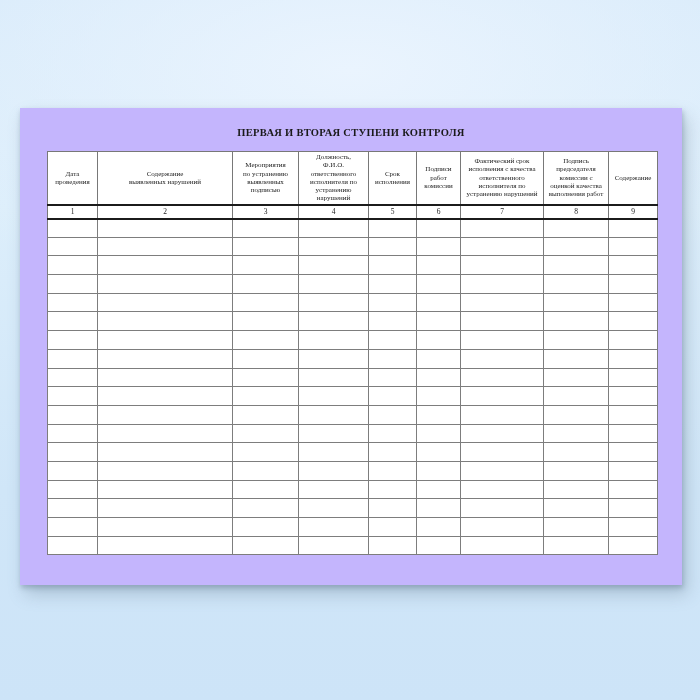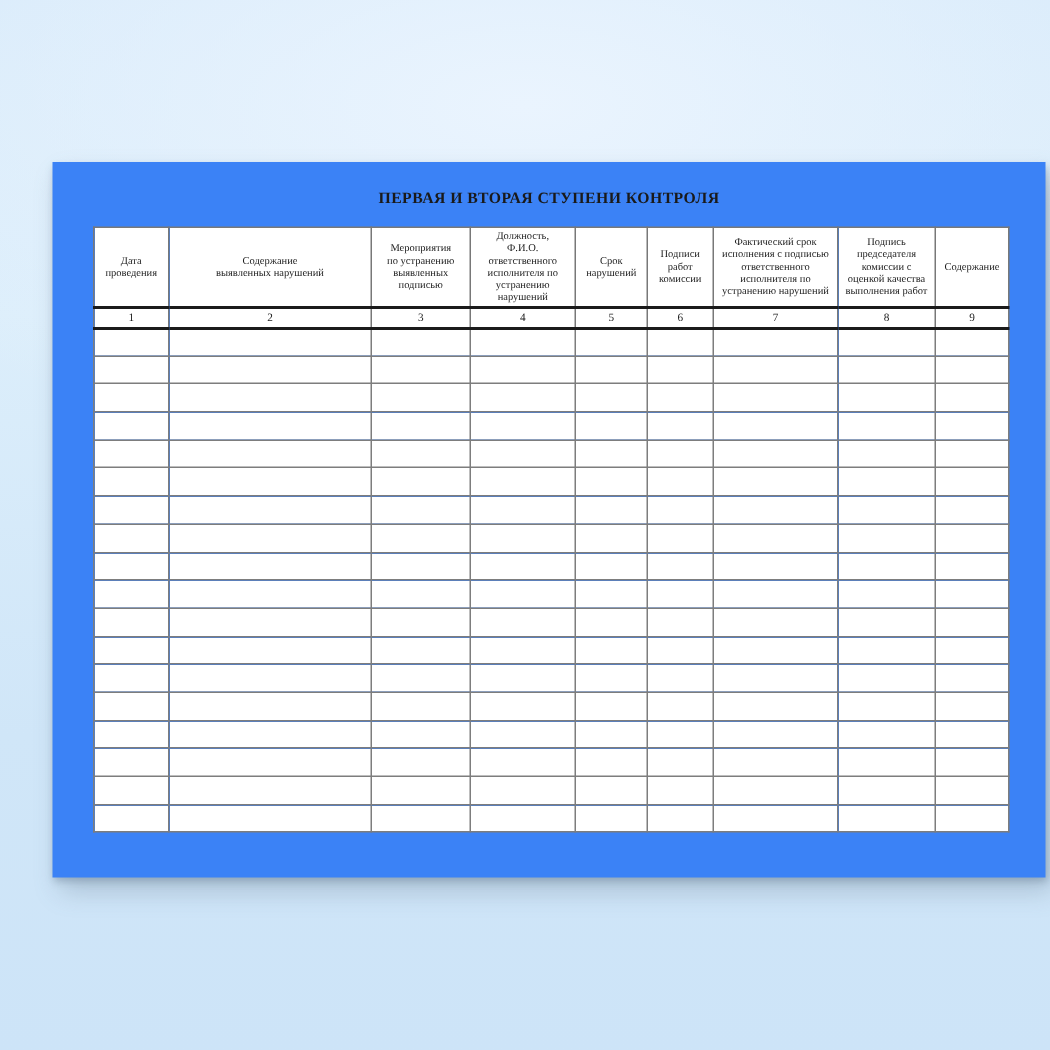--- a/index.html
+++ b/index.html
@@ -19,25 +19,24 @@
     position: relative;
     width: 700px;
     height: 700px;
   }
   .page {
     position: absolute;
     left: 20px;
     top: 108px;
     width: 662px;
     height: 477px;
-    background: #3b82f6;
+    background: #c4b5fd;
     box-shadow:
       1px 3px 5px rgba(96, 118, 140, 0.40),
       5px 9px 16px rgba(96, 118, 140, 0.32);
-    margin-left: 15px;
   }
   .doc-title {
     margin-top: 19px;
     text-align: center;
     font-weight: bold;
     font-size: 10.5px;
     letter-spacing: 0.3px;
     color: #1a1a1a;
   }
   table.control-table {
@@ -111,26 +110,26 @@
 по устранению
 выявленных
 подписью</th>
           <th>Должность,
 Ф.И.О.
 ответственного
 исполнителя по
 устранению
 нарушений</th>
           <th>Срок
-нарушений</th>
+исполнения</th>
           <th>Подписи
 работ
 комиссии</th>
           <th>Фактический срок
-исполнения с подписью
+исполнения с качества
 ответственного
 исполнителя по
 устранению нарушений</th>
           <th>Подпись
 председателя
 комиссии с
 оценкой качества
 выполнения работ</th>
           <th>Содержание</th>
         </tr>

